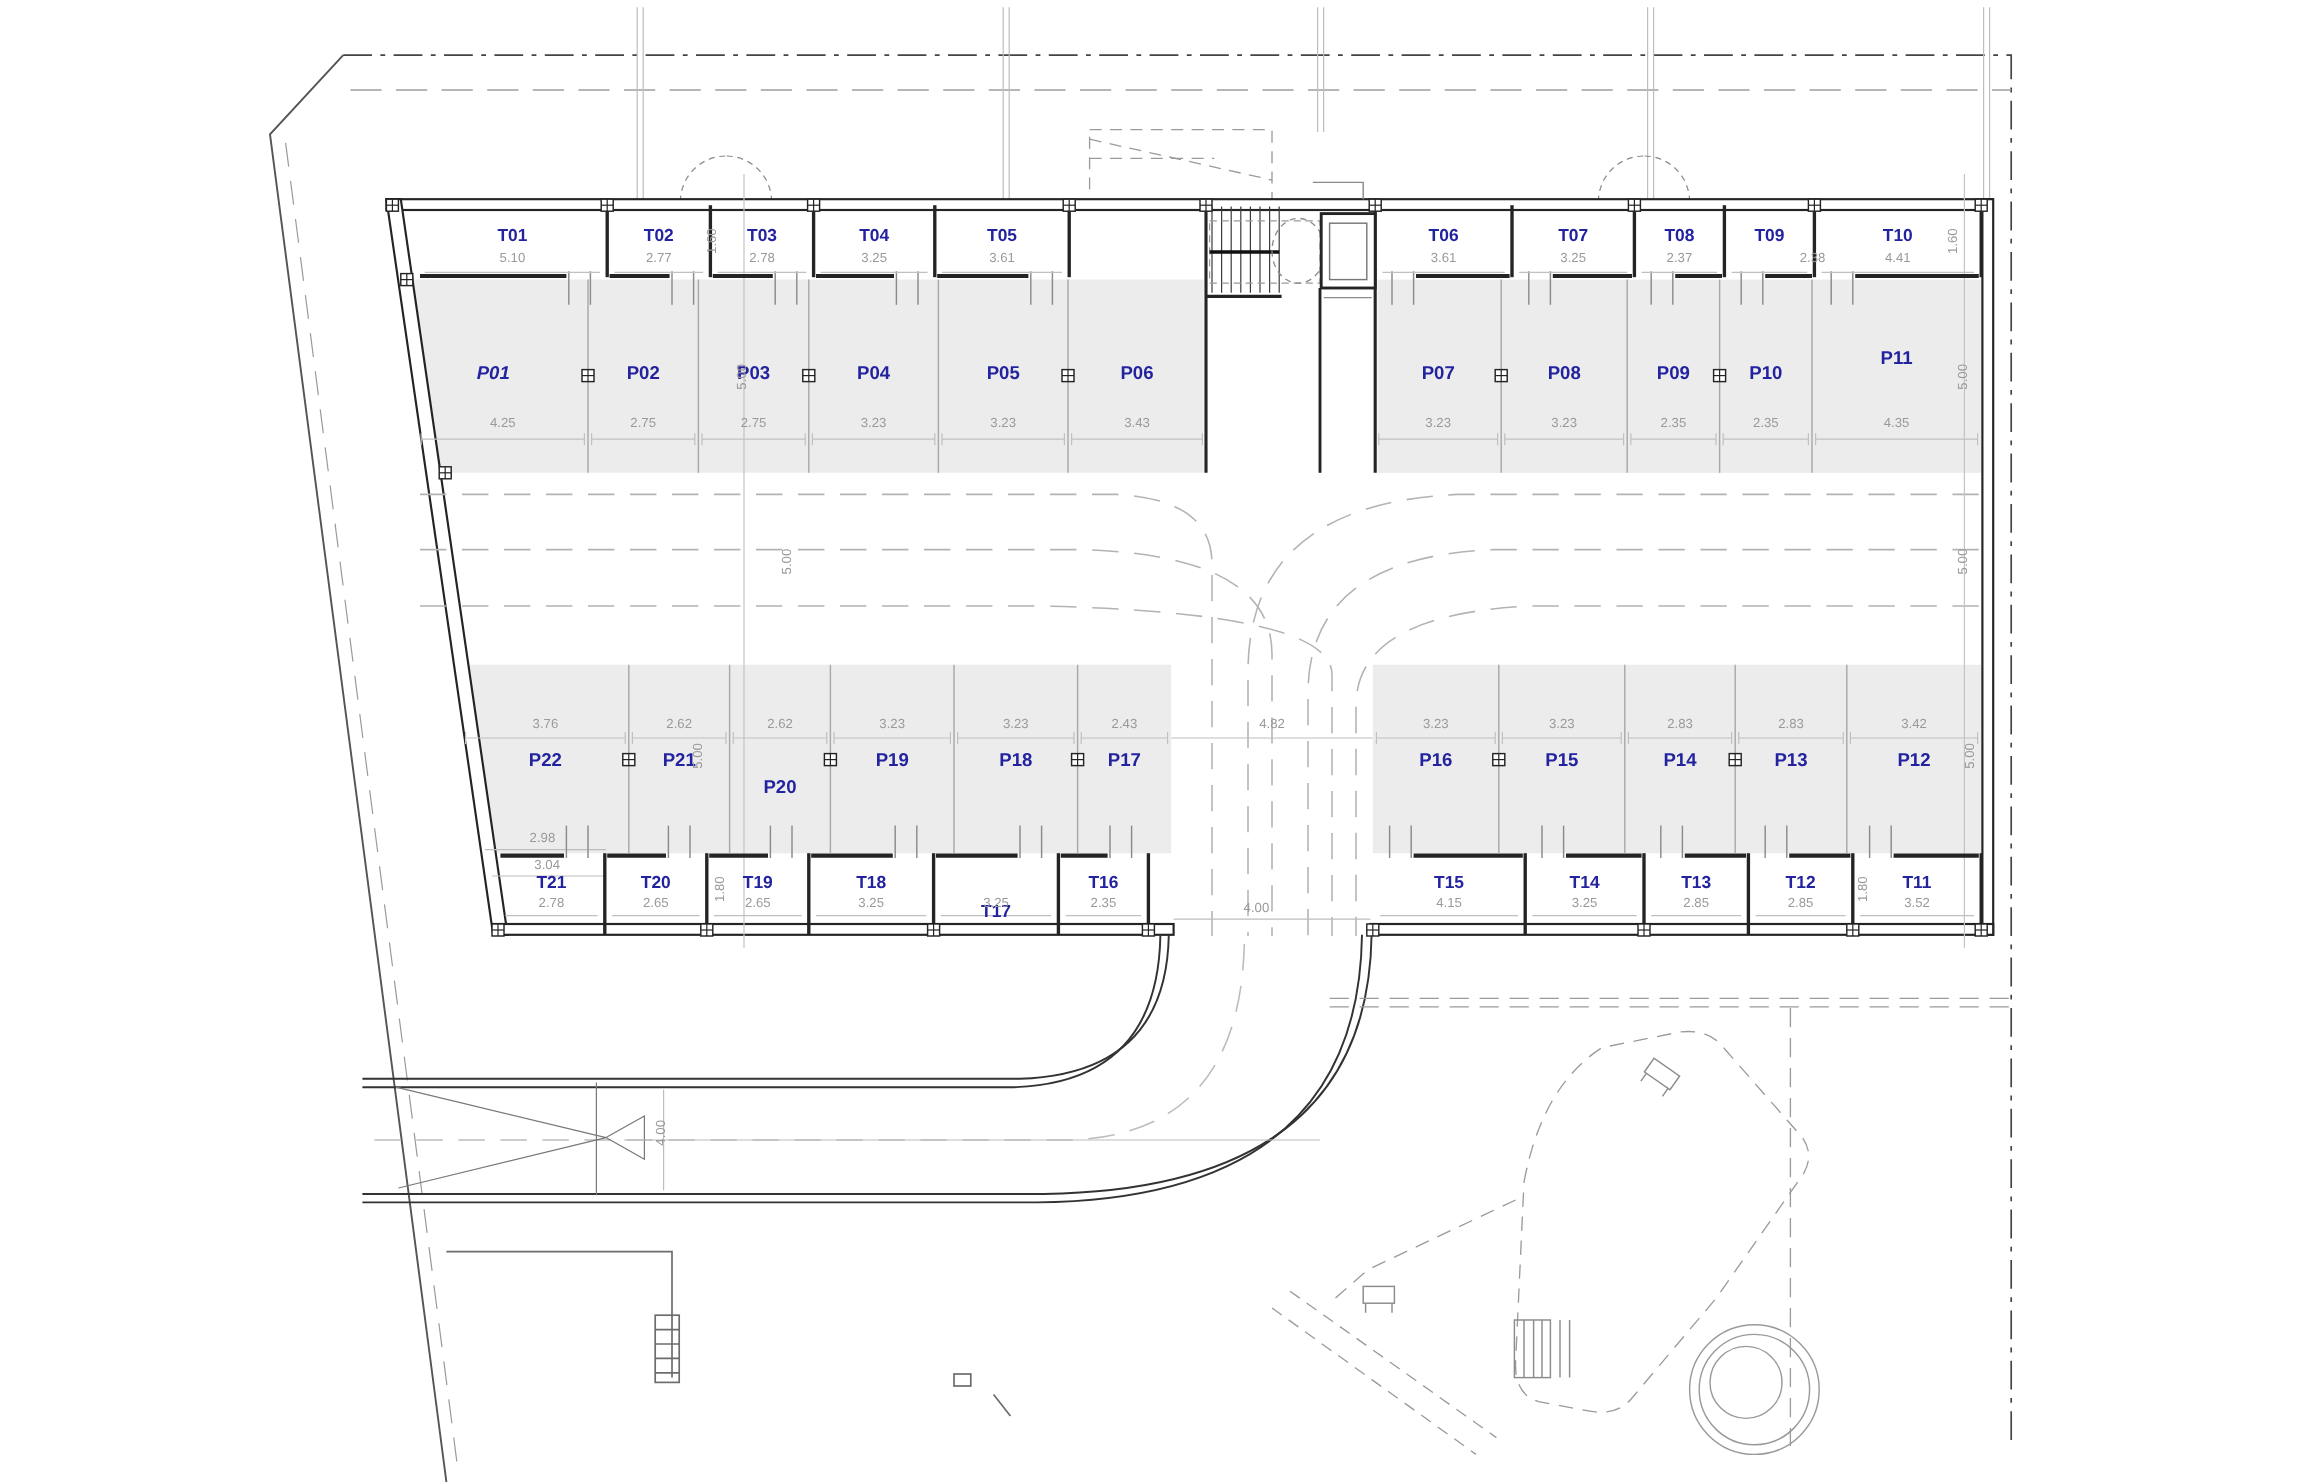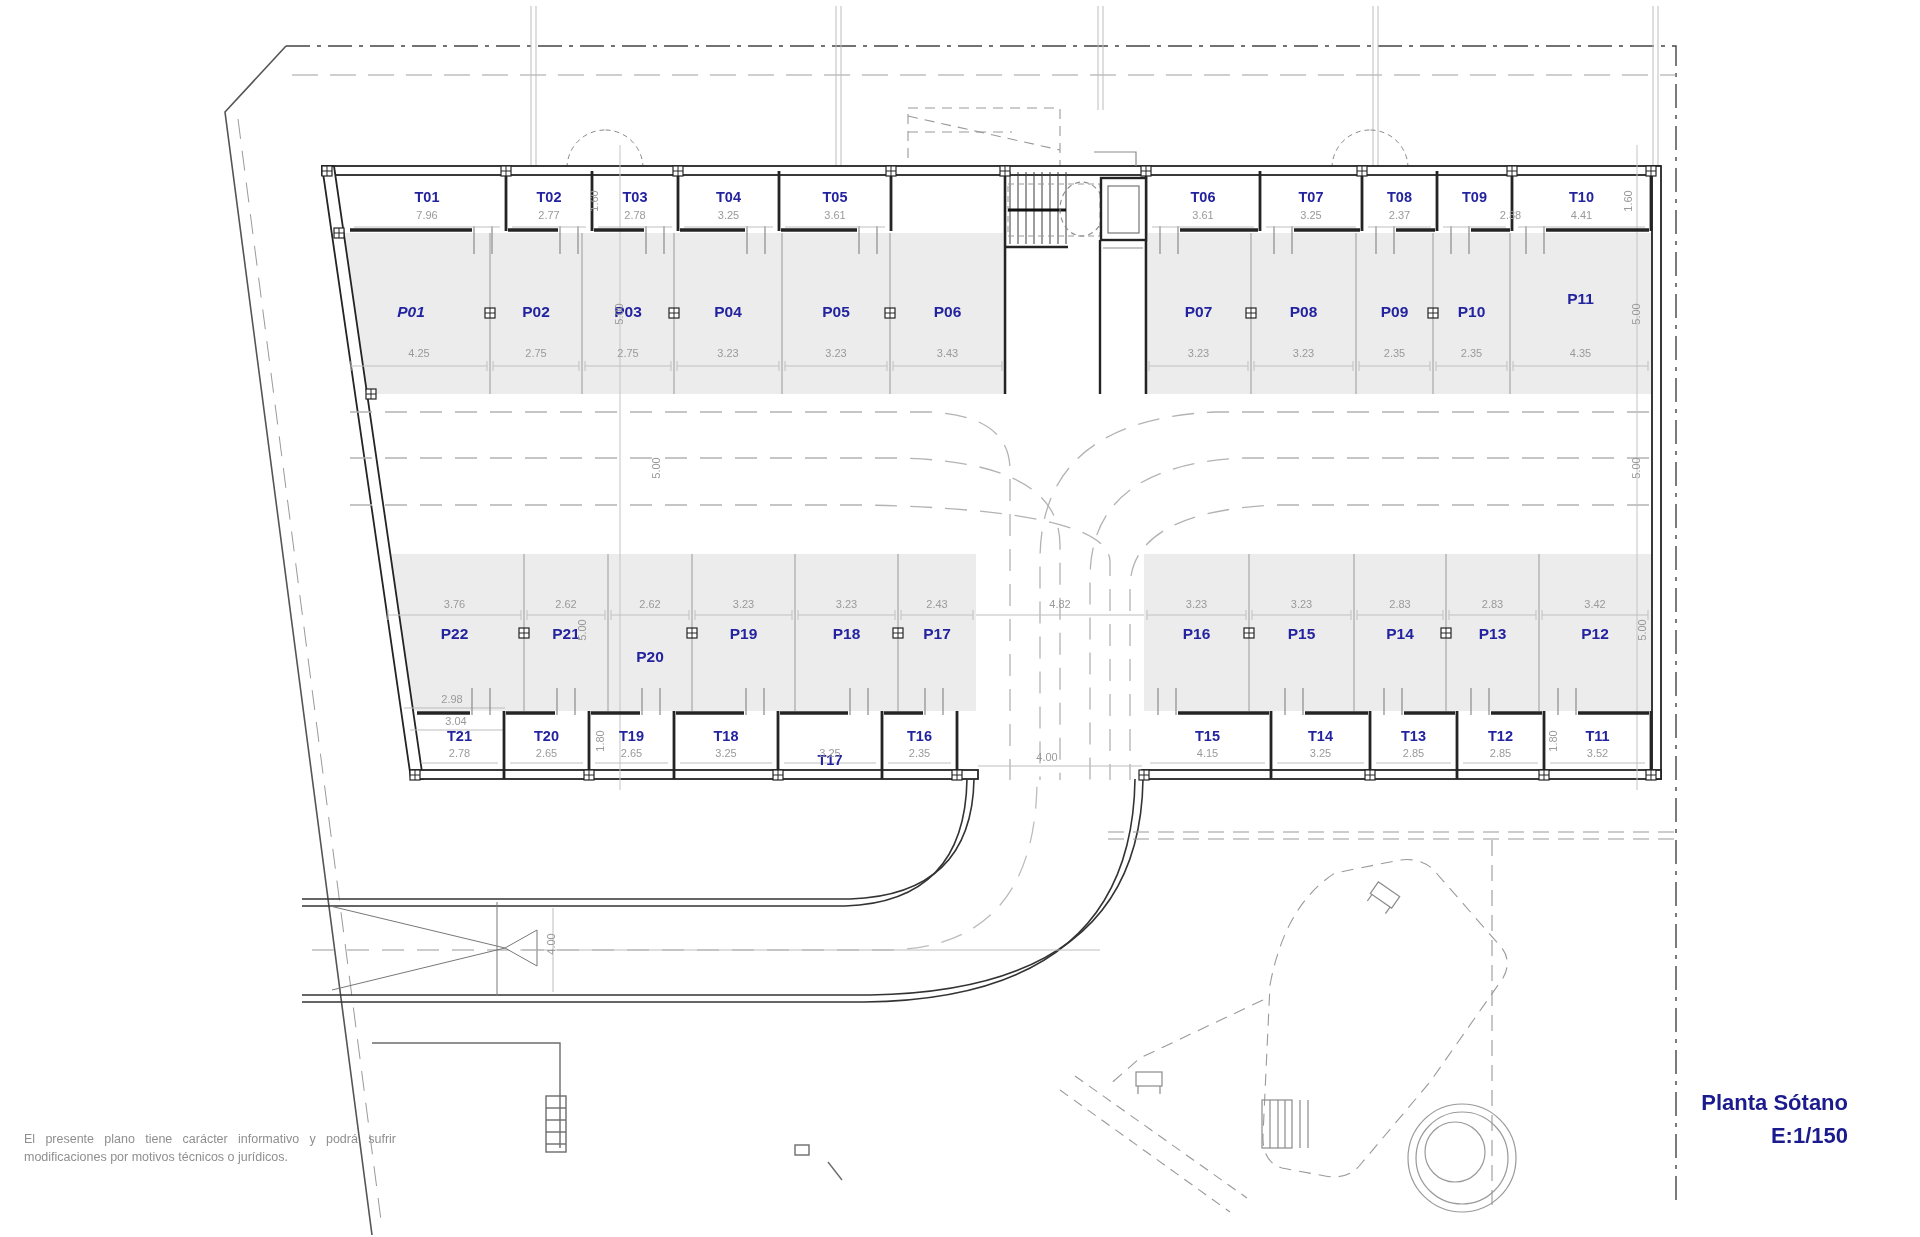--- a/index.html
+++ b/index.html
@@ -436,21 +436,21 @@
         <line x1="334" y1="233" x2="344" y2="233" stroke="#242424" stroke-width="1"></line>
         <line x1="339" y1="228" x2="339" y2="238" stroke="#242424" stroke-width="1"></line>
         <rect x="366" y="389" width="10" height="10" fill="#fff" stroke="#242424" stroke-width="1.2"></rect>
         <line x1="366" y1="394" x2="376" y2="394" stroke="#242424" stroke-width="1"></line>
         <line x1="371" y1="389" x2="371" y2="399" stroke="#242424" stroke-width="1"></line>
       </g>
   </svg>
 
   <div id="labels">
       <div class="lbl t-lbl" style="left: 427px; top: 197px;">T01</div>
-      <div class="dim" style="left: 427px; top: 215px;">7.96</div>
+      <div class="dim" style="left: 427px; top: 215px;">5.10</div>
       <div class="lbl t-lbl" style="left: 549px; top: 197px;">T02</div>
       <div class="dim" style="left: 549px; top: 215px;">2.77</div>
       <div class="lbl t-lbl" style="left: 635px; top: 197px;">T03</div>
       <div class="dim" style="left: 635px; top: 215px;">2.78</div>
       <div class="lbl t-lbl" style="left: 728.5px; top: 197px;">T04</div>
       <div class="dim" style="left: 728.5px; top: 215px;">3.25</div>
       <div class="lbl t-lbl" style="left: 835px; top: 197px;">T05</div>
       <div class="dim" style="left: 835px; top: 215px;">3.61</div>
       <div class="lbl t-lbl" style="left: 1203px; top: 197px;">T06</div>
       <div class="dim" style="left: 1203px; top: 215px;">3.61</div>
@@ -538,19 +538,14 @@
       <div class="dim rot" style="left: 1642px; top: 630px;">5.00</div>
       <div class="dim rot" style="left: 600px; top: 741px;">1.80</div>
       <div class="dim rot" style="left: 1553px; top: 741px;">1.80</div>
       <div class="dim" style="left: 1060px; top: 604px;">4.82</div>
       <div class="dim" style="left: 1047px; top: 757px;">4.00</div>
       <div class="dim rot" style="left: 551px; top: 944px;">4.00</div>
       <div class="dim" style="left: 452px; top: 699px;">2.98</div>
       <div class="dim" style="left: 456px; top: 721px;">3.04</div>
     </div>
 
-  <div class="title-block">
-    <div>Planta Sótano</div>
-    <div>E:1/150</div>
-  </div>
-
-  <div class="disclaimer">El presente plano tiene carácter informativo y podrá sufrir modificaciones por motivos técnicos o jurídicos.</div>
+
 </div>
 
 </body></html>

